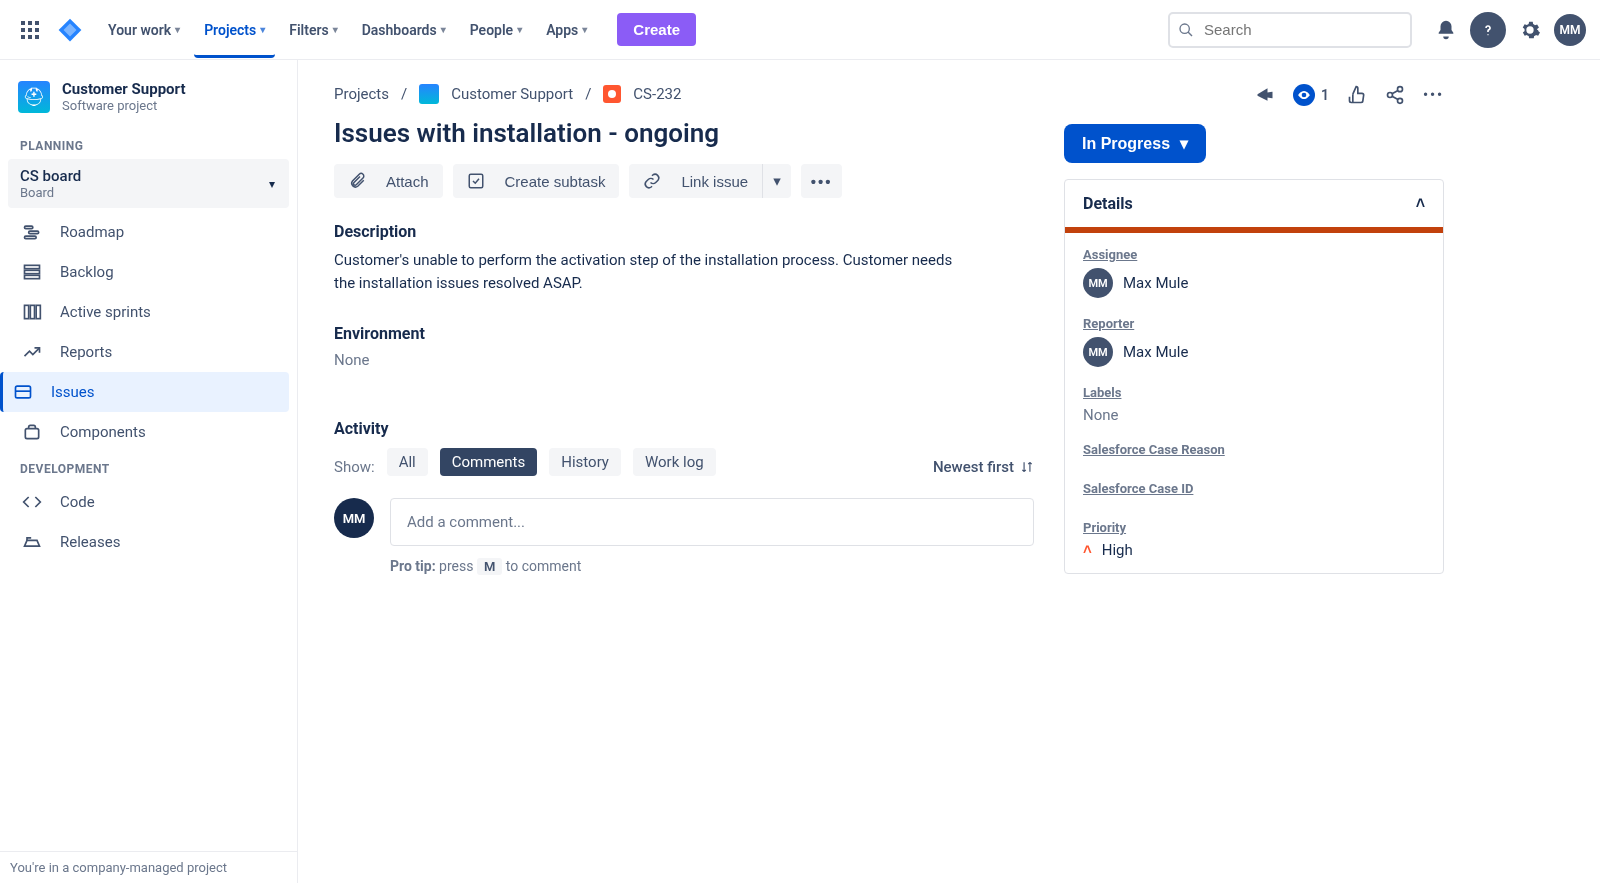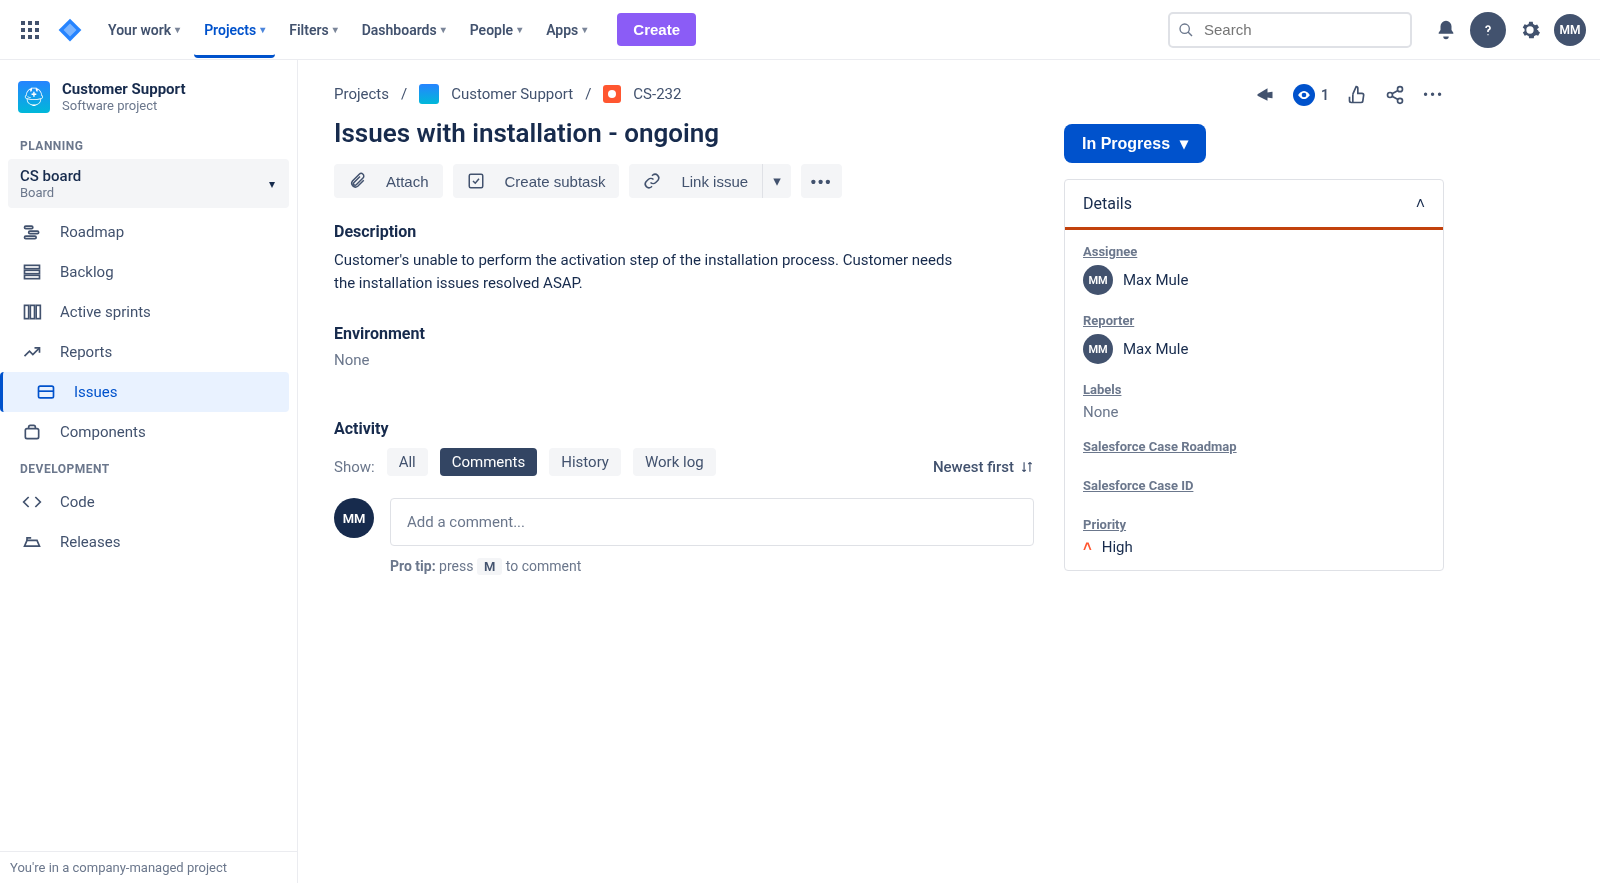--- a/index.html
+++ b/index.html
@@ -20,21 +20,21 @@
 .icon-btn.dark { background: #42526E; color: #fff; }
 .avatar { width: 32px; height: 32px; border-radius: 50%; background: #42526E; color: #fff; display: flex; align-items: center; justify-content: center; font-size: 12px; font-weight: 600; }
 .layout { display: flex; height: calc(883px - 60px); }
 .sidebar { width: 298px; border-right: 1px solid #ebecf0; padding: 20px 8px 0 8px; display: flex; flex-direction: column; }
 .project-header { display: flex; align-items: center; gap: 12px; padding: 0 10px 16px 10px; }
 .project-icon { width: 32px; height: 32px; border-radius: 4px; background: linear-gradient(#2684ff,#00b8d9); display: flex; align-items: center; justify-content: center; color: #fff; font-size: 18px; }
 .project-title { font-weight: 700; font-size: 15px; color: #172B4D; }
 .project-sub { font-size: 13px; color: #6B778C; }
 .section-label { font-size: 12px; font-weight: 700; color: #6B778C; letter-spacing: .5px; padding: 10px 12px 6px 12px; text-transform: uppercase; }
 .side-item { display: flex; align-items: center; gap: 16px; padding: 10px 12px; border-radius: 4px; cursor: pointer; color: #42526E; font-size: 15px; }
-.side-item.selected { background: #e9f2ff; color: #0052CC; border-left: 3px solid #0052CC; margin-left: -8px; padding-left: 31px; }
+.side-item.selected { background: #e9f2ff; color: #0052CC; border-left: 3px solid #0052CC; margin-left: -8px; padding-left: 8px; }
 .side-item .sicon { width: 24px; display: flex; justify-content: center; }
 .board-item { display: flex; flex-direction: column; padding: 8px 12px; border-radius: 4px; background: #f4f5f7; position: relative; margin-bottom: 4px; }
 .board-item .bt { font-weight: 500; font-size: 15px; }
 .board-item .bs { font-size: 13px; color: #6B778C; }
 .board-item .bch { position: absolute; right: 14px; top: 50%; transform: translateY(-50%); font-size: 12px; }
 .sidebar-footer { margin-top: auto; padding: 8px 10px; font-size: 13px; color: #6B778C; border-top: 1px solid #ebecf0; margin-left: -8px; margin-right: -8px; }
 .main { flex: 1; padding: 24px 0 0 36px; display: flex; gap: 30px; overflow: hidden; }
 .content { flex: 1; max-width: 700px; }
 .breadcrumbs { display: flex; align-items: center; gap: 12px; font-size: 15px; color: #42526E; margin-bottom: 14px; }
 .breadcrumbs a { color: #42526E; text-decoration: none; }
@@ -53,21 +53,21 @@
 .comment-row { display: flex; gap: 16px; margin-top: 22px; align-items: flex-start; }
 .avatar2 { width: 40px; height: 40px; border-radius: 50%; background: #172B4D; color: #fff; display: flex; align-items: center; justify-content: center; font-weight: 600; font-size: 13px; }
 .comment-input { flex: 1; border: 1px solid #dfe1e6; border-radius: 4px; padding: 14px 16px; font-size: 15px; color: #6B778C; }
 .protip { margin-left: 56px; margin-top: 12px; font-size: 14px; color: #6B778C; }
 .protip b { color: #6B778C; font-weight: 700; }
 .kbd { display: inline-block; background: #f4f5f7; border-radius: 3px; padding: 1px 7px; font-size: 13px; font-weight: 600; color: #42526E; }
 .rightcol { width: 400px; padding-right: 20px; }
 .issue-top-icons { display: flex; align-items: center; gap: 18px; justify-content: flex-end; margin-bottom: 18px; color: #42526E; }
 .status-btn { background: #0052CC; color: #fff; border: none; border-radius: 8px; padding: 10px 18px; font-size: 16px; font-weight: 600; display: inline-flex; align-items: center; gap: 10px; cursor: pointer; margin-bottom: 16px; }
 .details-box { border: 1px solid #dfe1e6; border-radius: 4px; }
-.details-head { display: flex; align-items: center; justify-content: space-between; padding: 14px 18px; font-weight: 400; font-size: 16px; border-bottom: 3px solid #c2410c; }
+.details-head { display: flex; align-items: center; justify-content: space-between; padding: 14px 18px; font-weight: 700; font-size: 16px; border-bottom: 6px solid #c2410c; }
 .details-body { padding: 14px 18px; display: flex; flex-direction: column; gap: 18px; }
 .field-label { font-size: 13px; font-weight: 700; color: #6B778C; margin-bottom: 6px; text-decoration: underline; }
 .field-val { font-size: 15px; color: #172B4D; display: flex; align-items: center; gap: 10px; }
 .mini-avatar { width: 30px; height: 30px; border-radius: 50%; background: #42526E; color: #fff; display: inline-flex; align-items: center; justify-content: center; font-size: 11px; font-weight: 600; }
 .prio-icon { color: #ff5630; font-weight: bold; }
 .watchers { display: flex; align-items: center; gap: 6px; }
 .watch-eye { width: 22px; height: 22px; border-radius: 50%; background: #0052CC; display: flex; align-items: center; justify-content: center; }
 svg { display: block; }
 </style>
 </head>
@@ -379,21 +379,21 @@
             <div class="field-val">
                 <span class="mini-avatar">MM</span>
                 <span>Max Mule</span>
               </div>
           </div>
           <div>
             <div class="field-label">Labels</div>
             <div class="field-val" style="color:#6B778C;">None</div>
           </div>
           <div>
-            <div class="field-label">Salesforce Case Roadmap</div>
+            <div class="field-label">Salesforce Case Reason</div>
           </div>
           <div>
             <div class="field-label">Salesforce Case ID</div>
           </div>
           <div>
             <div class="field-label">Priority</div>
             <div class="field-val">
                 <span class="prio-icon">˄</span>
                 <span>High</span>
               </div>

